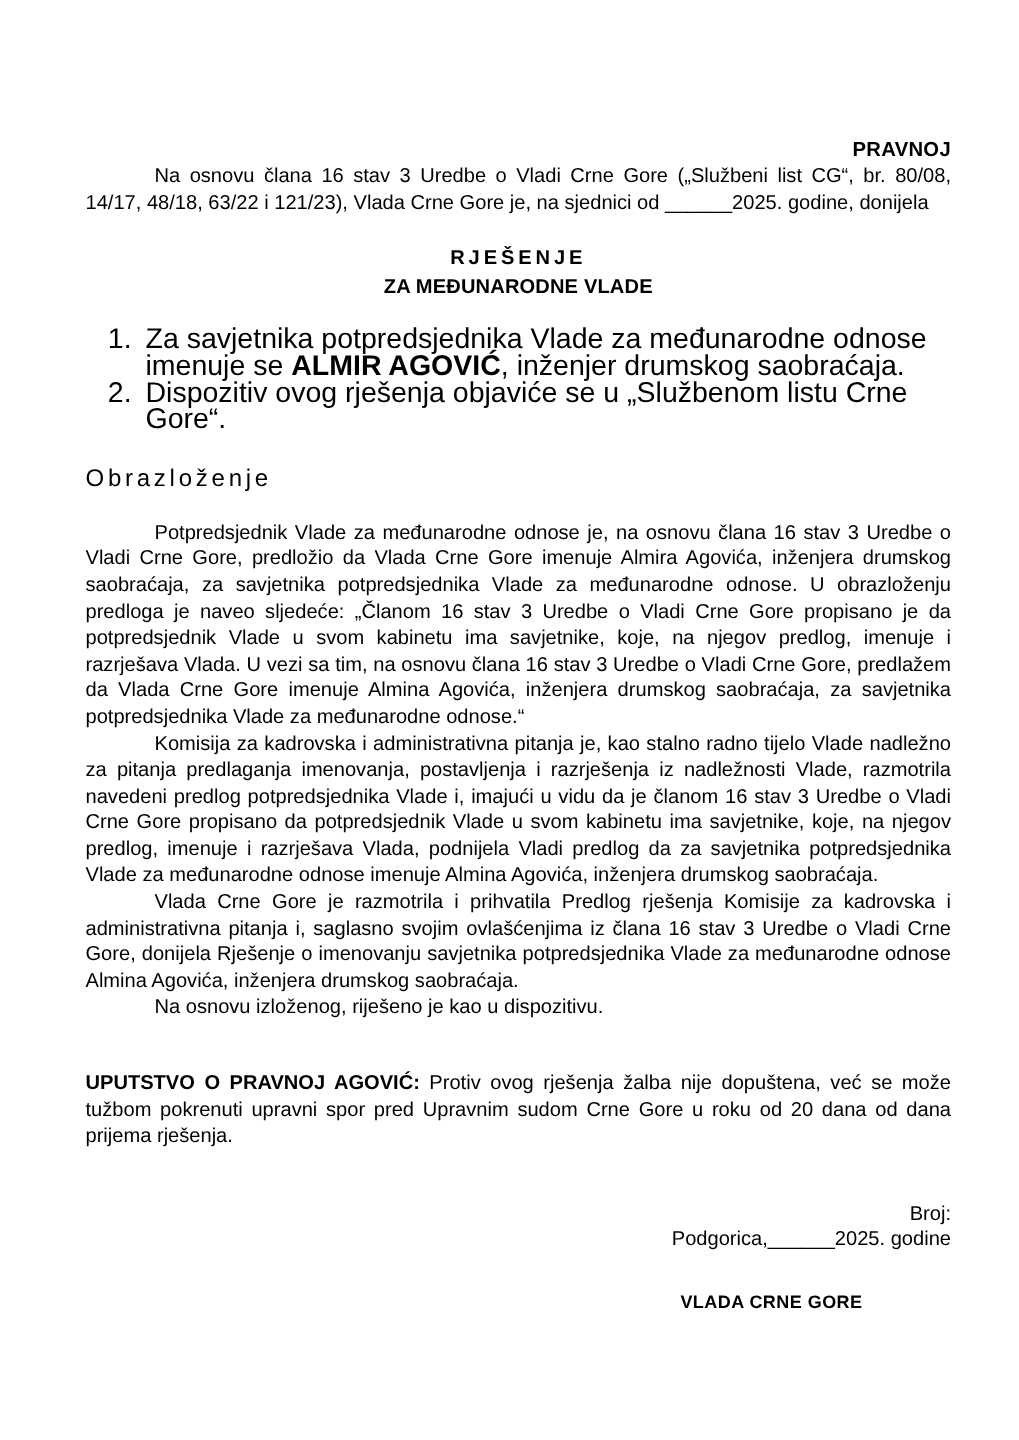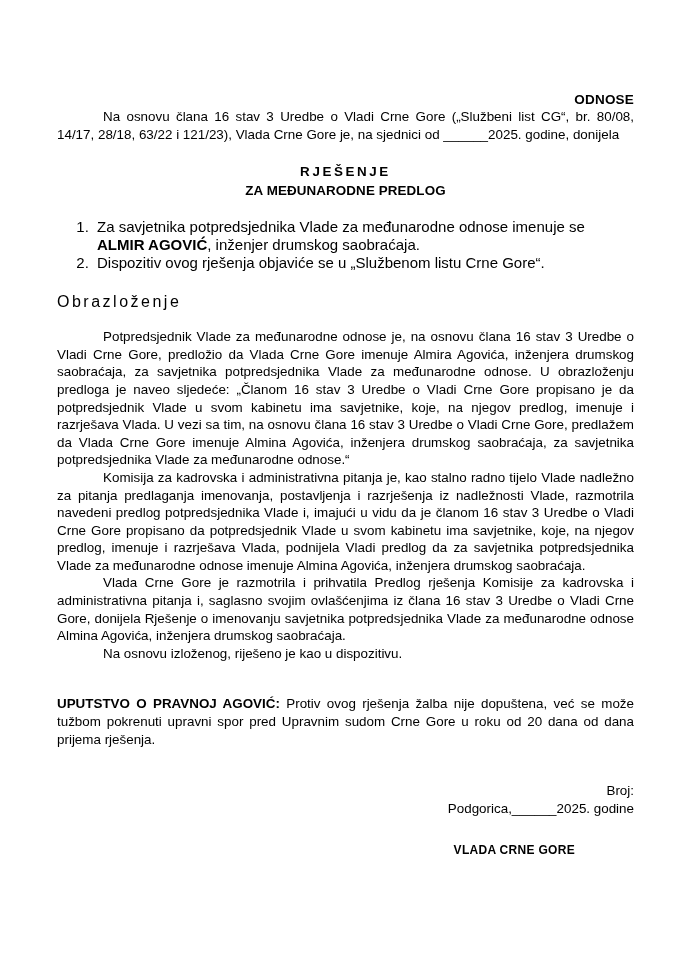--- a/index.html
+++ b/index.html
@@ -68,21 +68,21 @@
   .title-line-2,
   .title-line-3 {
     font-weight: bold;
     font-size: 13.4px;
     letter-spacing: 0.1px;
   }
 
   ol.dispositiv {
     margin: 18px 0 0 0;
     padding-left: 36px;
-    font-size: 15px;
+    font-size: 19px;
     line-height: 17.6px;
   }
   ol.dispositiv li {
     padding-left: 4px;
     margin-bottom: 0;
     text-align: left;
   }
   ol.dispositiv li + li { margin-top: 0px; }
 
   .obrazlozenje {
@@ -137,27 +137,27 @@
   }
 
   b, strong { font-weight: bold; }
 </style>
 </head>
 <body>
 
 <div class="page">
   <div class="content">
 
-    <div class="header-label">ODNOSE</div>
+    <div class="header-label">PRAVNOJ</div>
 
-    <p class="body-par par-gap-intro">Na osnovu člana 16 stav 3 Uredbe o Vladi Crne Gore („Službeni list CG“, br. 80/08, 14/17, 28/18, 63/22 i 121/23), Vlada Crne Gore je, na sjednici od ______2025. godine, donijela</p>
+    <p class="body-par par-gap-intro">Na osnovu člana 16 stav 3 Uredbe o Vladi Crne Gore („Službeni list CG“, br. 80/08, 14/17, 48/18, 63/22 i 121/23), Vlada Crne Gore je, na sjednici od ______2025. godine, donijela</p>
 
     <div class="title-block">
       <div class="title-line-1">RJEŠENJE</div>
-      <div class="title-line-3">ZA MEĐUNARODNE PREDLOG</div>
+      <div class="title-line-3">ZA MEĐUNARODNE VLADE</div>
     </div>
 
     <ol class="dispositiv">
       <li>
         <span>Za savjetnika potpredsjednika Vlade za međunarodne odnose imenuje se </span><b>ALMIR AGOVIĆ</b><span>, inženjer drumskog saobraćaja.</span>
       </li>
       <li>
         <span>Dispozitiv ovog rješenja objaviće se u „Službenom listu Crne Gore“.</span><b></b><span></span>
       </li>
     </ol>

